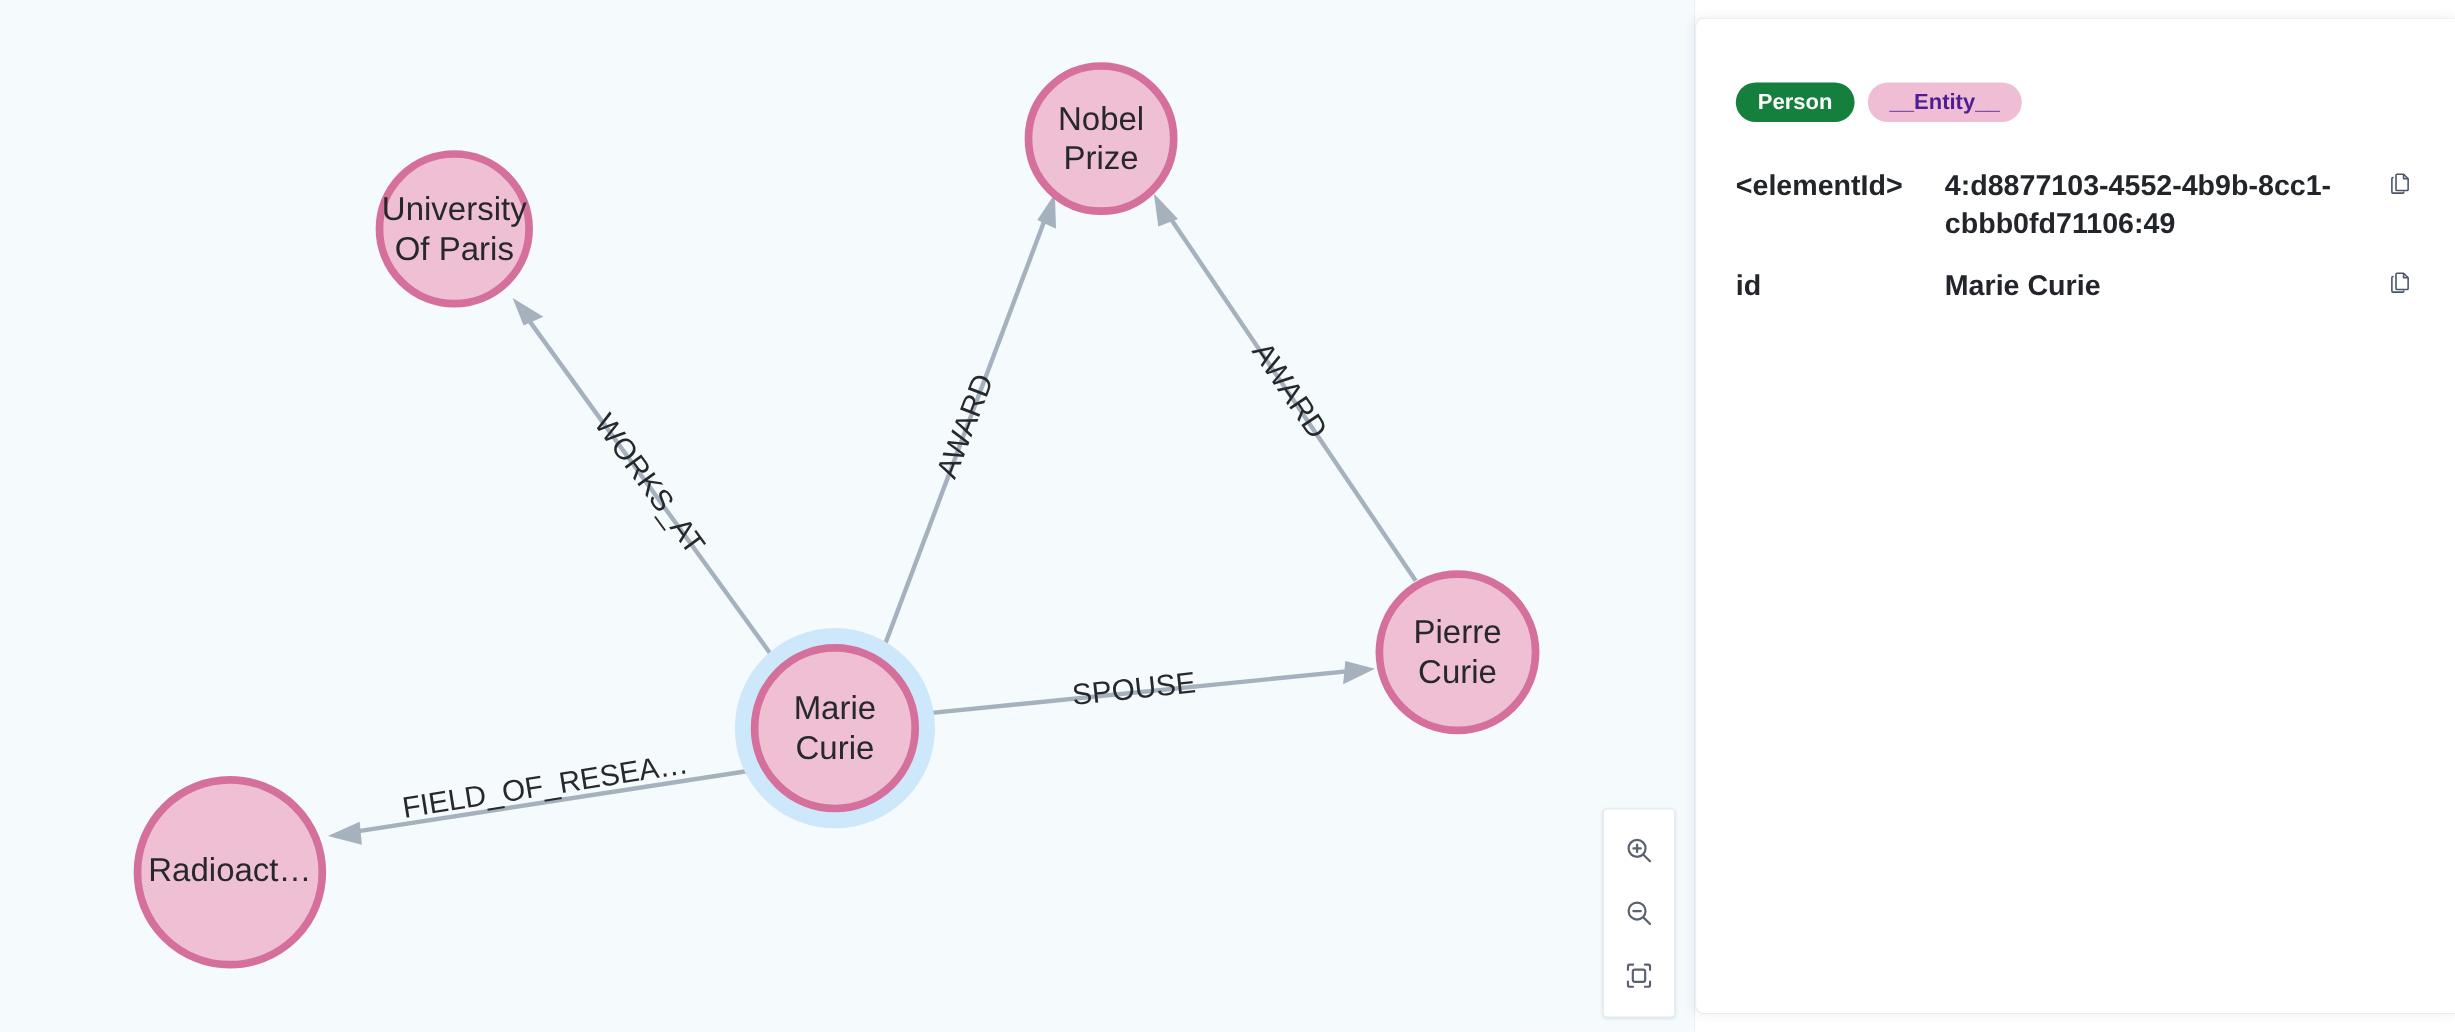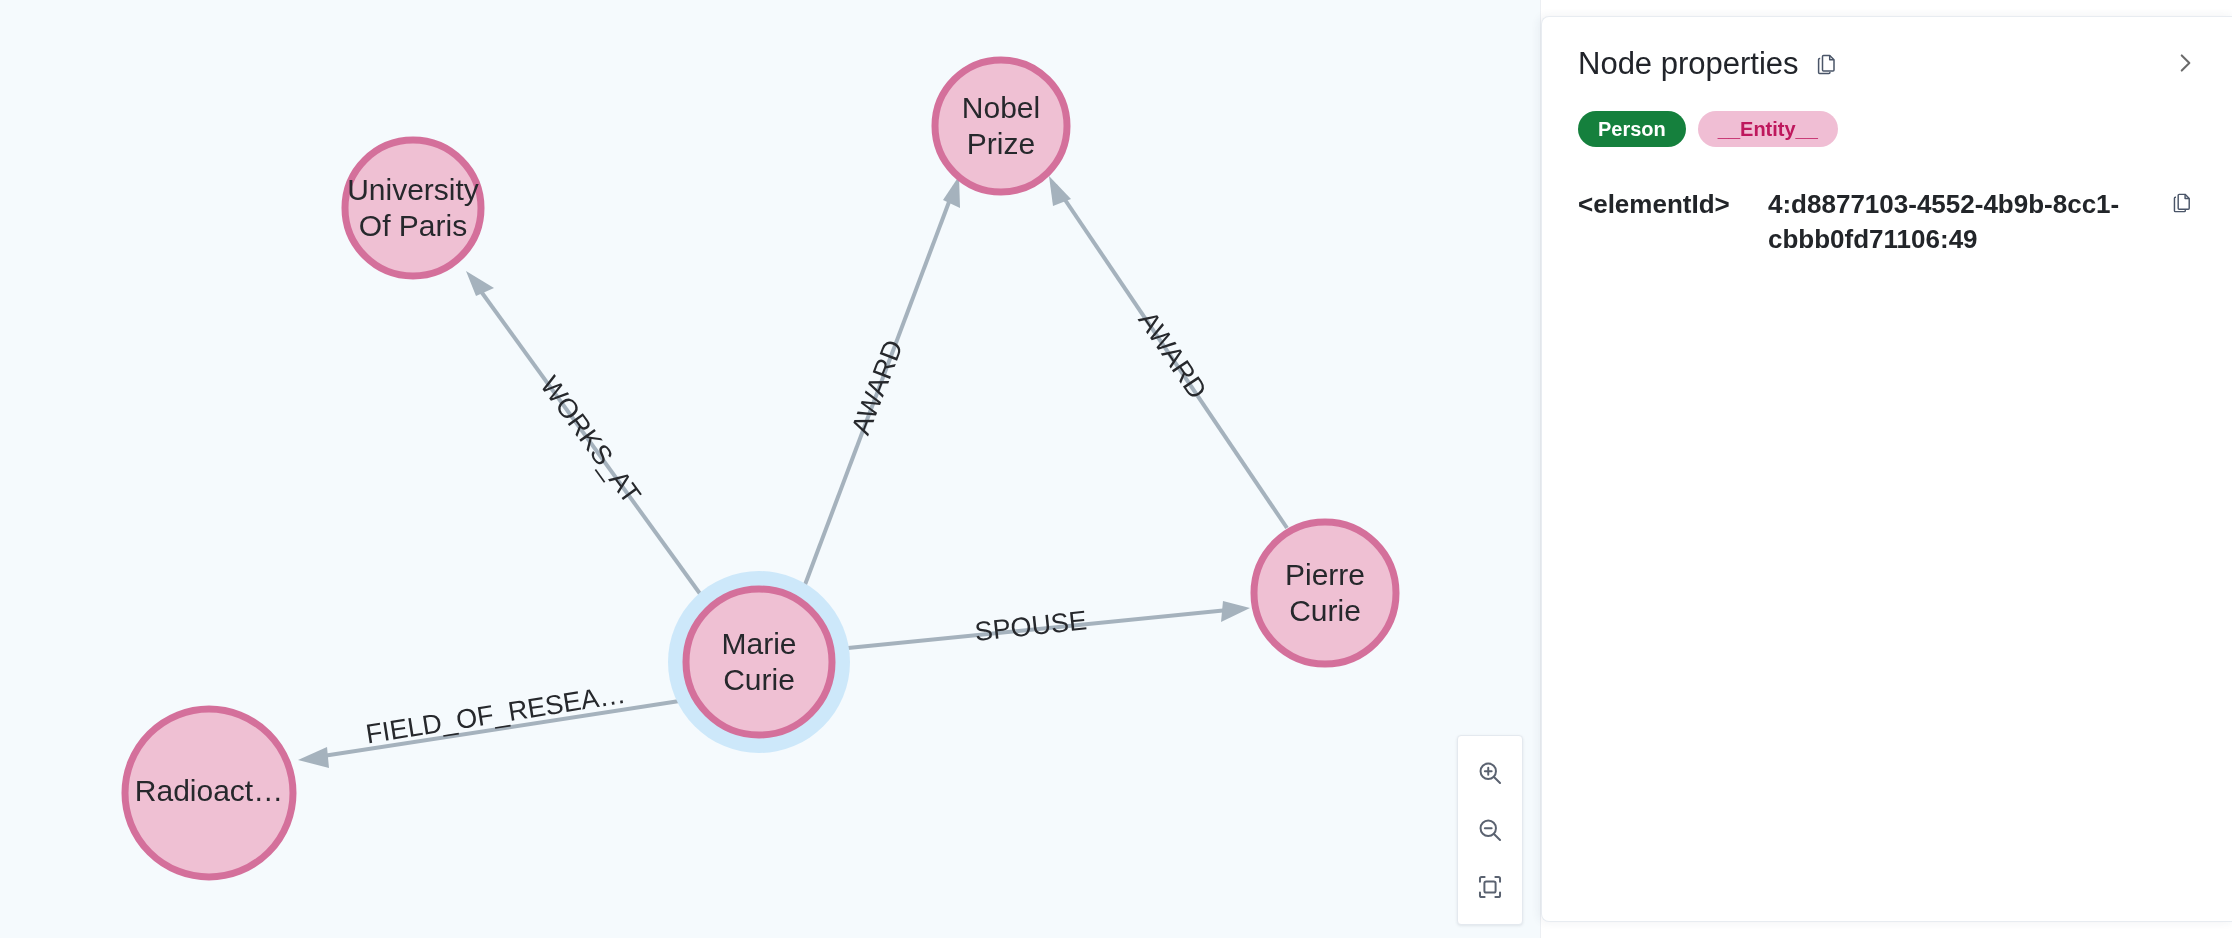--- a/index.html
+++ b/index.html
@@ -268,56 +268,52 @@
           <path d="M3.4 16.6v2.6a1.4 1.4 0 0 0 1.4 1.4h2.6"></path>
           <path d="M20.6 16.6v2.6a1.4 1.4 0 0 1-1.4 1.4h-2.6"></path>
         </svg>
       </div>
     </div>
   </div>
 
   <div id="side-panel">
     <div id="panel-card">
 
-      <div id="panel-header">
-        <div id="panel-title-row">
-          <div id="panel-title">Node properties</div>
-          <span class="copy-btn">
-            <svg width="24" height="24" viewBox="0 0 24 24" fill="none" stroke="#4a5568" stroke-width="1.5" stroke-linejoin="round">
-              <path d="M8.5 3.5h6.2l4.3 4.3v10.2a1 1 0 0 1-1 1H8.5a1 1 0 0 1-1-1V4.5a1 1 0 0 1 1-1z"></path>
-              <path d="M14.7 3.5v4.3H19"></path>
-              <path d="M5.2 6.6H4.6a1 1 0 0 0-1 1v12.9a1 1 0 0 0 1 1h9.3a1 1 0 0 0 1-1v-.6"></path>
-            </svg>
-          </span>
-        </div>
-        <div id="collapse-btn">
-          <svg width="26" height="26" viewBox="0 0 24 24" fill="none" stroke="#6b6b6b" stroke-width="1.9" stroke-linecap="round" stroke-linejoin="round">
-            <polyline points="9,5 16,12 9,19"></polyline>
-          </svg>
-        </div>
-      </div>
 
       <div id="label-chips">
         <span class="chip" style="background:#15803d;color:#ffffff;">Person</span>
-        <span class="chip" style="background:#f0bed4;color:#be185d;">__Entity__</span>
+        <span class="chip" style="background:#f0bed4;color:#4c1d95;">__Entity__</span>
       </div>
 
       <table id="prop-table">
         <tbody>
           <tr>
             <td class="prop-key">&lt;elementId&gt;</td>
             <td class="prop-val">4:d8877103-4552-4b9b-8cc1-cbbb0fd71106:49</td>
             <td class="prop-copy">
               <span class="copy-btn">
                 <svg width="23" height="23" viewBox="0 0 24 24" fill="none" stroke="#4a5568" stroke-width="1.5" stroke-linejoin="round">
                   <path d="M8.5 3.5h6.2l4.3 4.3v10.2a1 1 0 0 1-1 1H8.5a1 1 0 0 1-1-1V4.5a1 1 0 0 1 1-1z"></path>
                   <path d="M14.7 3.5v4.3H19"></path>
                   <path d="M5.2 6.6H4.6a1 1 0 0 0-1 1v12.9a1 1 0 0 0 1 1h9.3a1 1 0 0 0 1-1v-.6"></path>
                 </svg>
               </span>
             </td>
           </tr>
+          <tr>
+            <td class="prop-key">id</td>
+            <td class="prop-val">Marie Curie</td>
+            <td class="prop-copy">
+              <span class="copy-btn">
+                <svg width="23" height="23" viewBox="0 0 24 24" fill="none" stroke="#4a5568" stroke-width="1.5" stroke-linejoin="round">
+                  <path d="M8.5 3.5h6.2l4.3 4.3v10.2a1 1 0 0 1-1 1H8.5a1 1 0 0 1-1-1V4.5a1 1 0 0 1 1-1z"></path>
+                  <path d="M14.7 3.5v4.3H19"></path>
+                  <path d="M5.2 6.6H4.6a1 1 0 0 0-1 1v12.9a1 1 0 0 0 1 1h9.3a1 1 0 0 0 1-1v-.6"></path>
+                </svg>
+              </span>
+            </td>
+          </tr>
         </tbody>
       </table>
 
     </div>
   </div>
 </div>
 
 </body></html>

